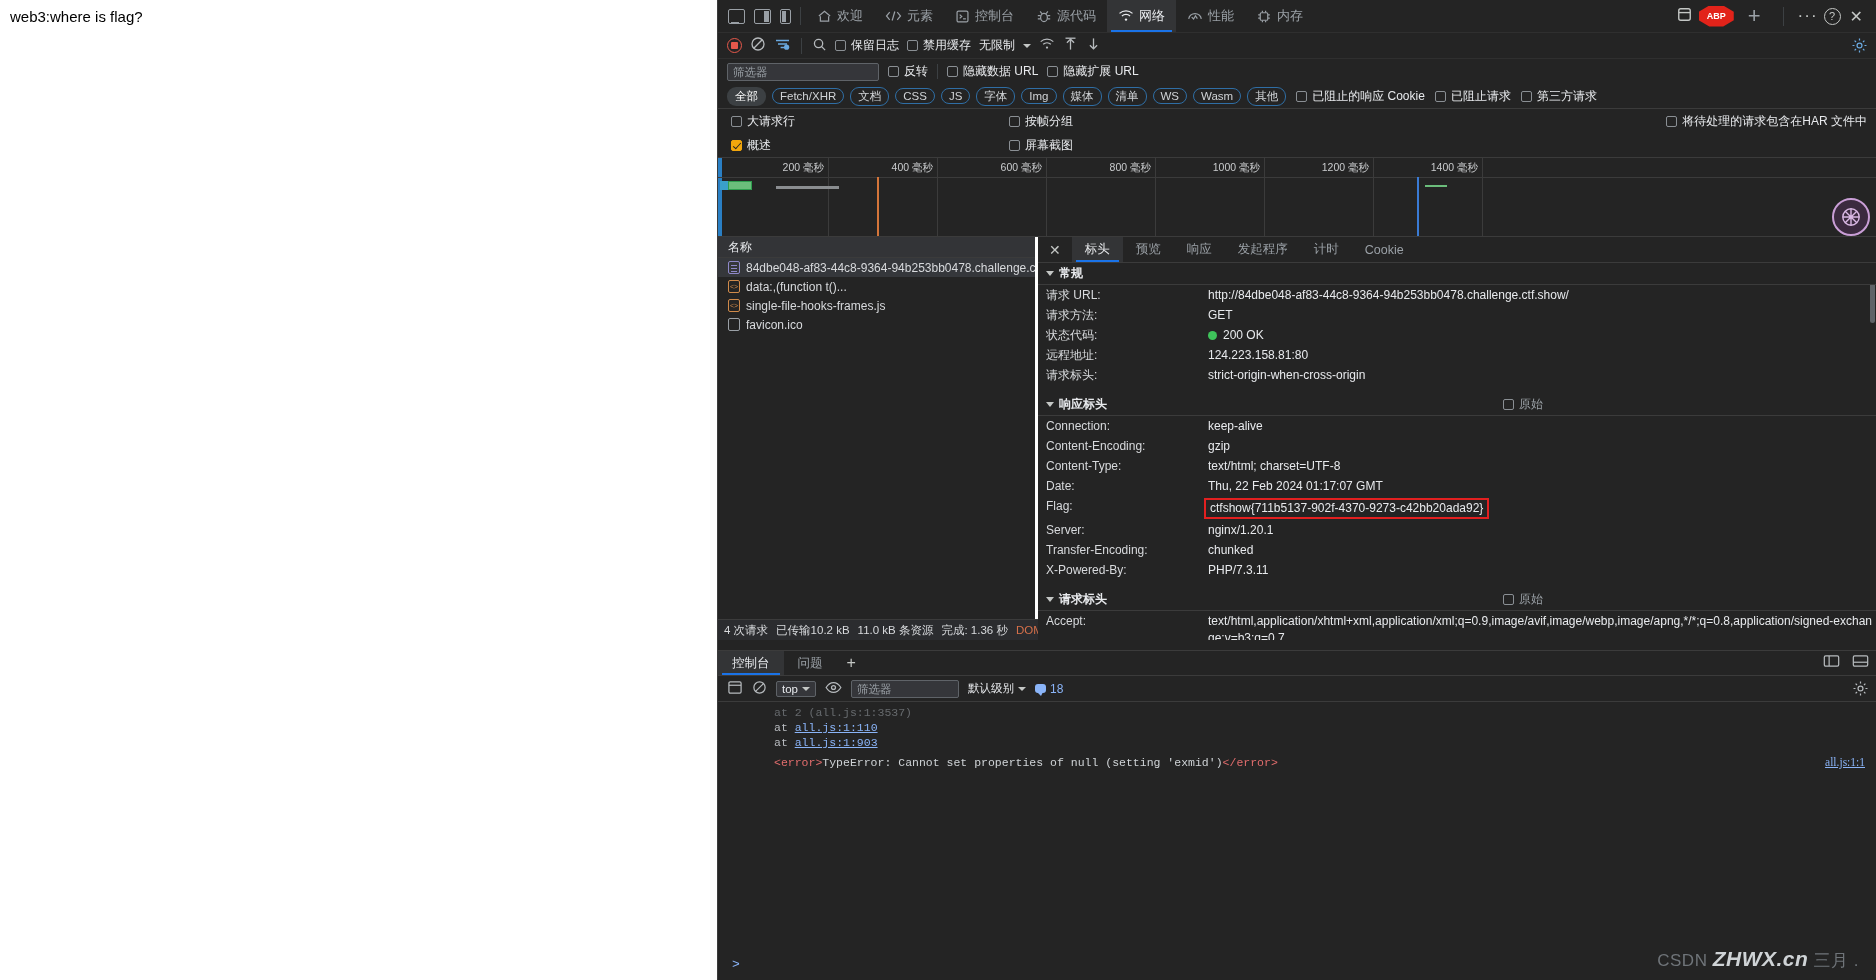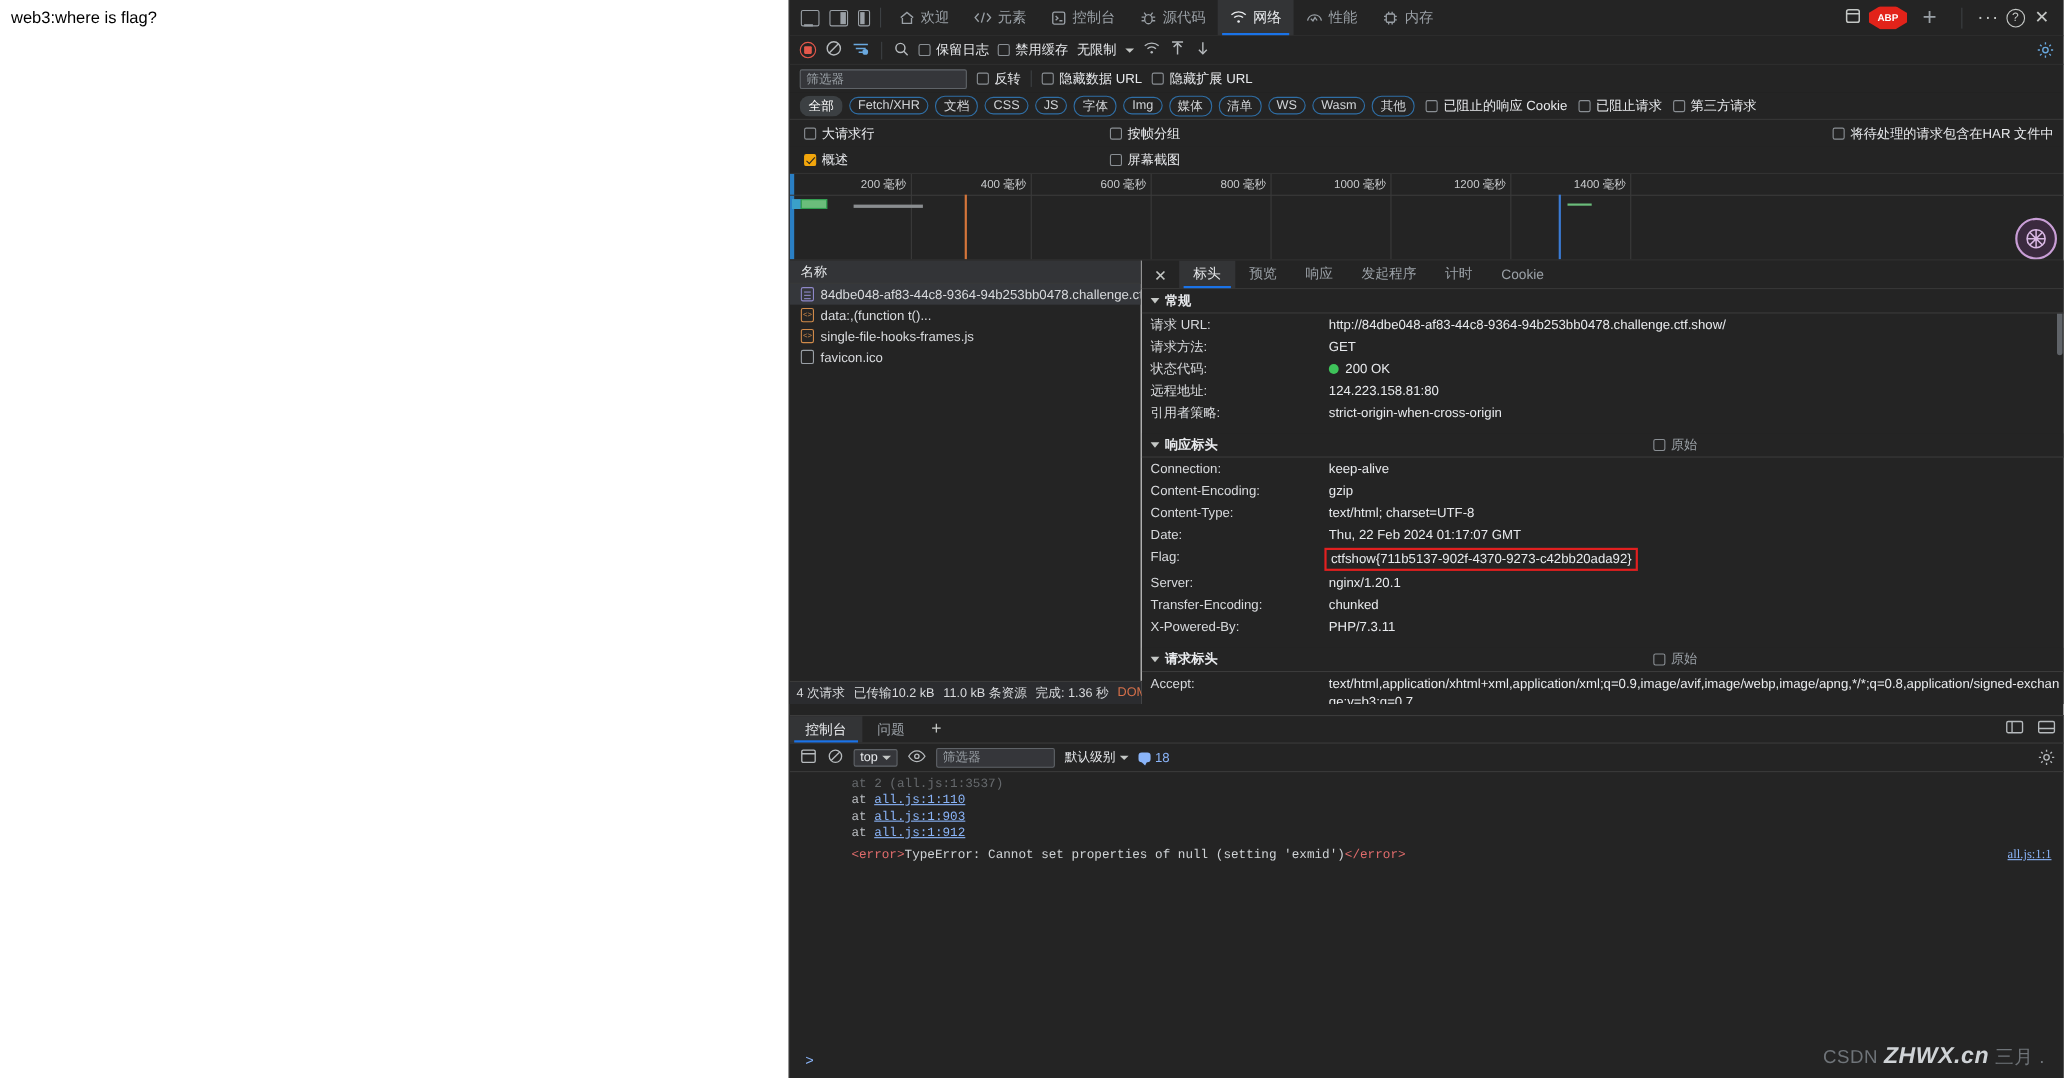--- a/index.html
+++ b/index.html
@@ -161,21 +161,21 @@
   .record-badge {
     position: absolute; right: 6px; top: 40px; width: 38px; height: 38px;
     border-radius: 50%; background: #3b2a3f; border: 2px solid #c99ed6;
     display: flex; align-items: center; justify-content: center; z-index: 5;
   }
 
   
   .lower { position: relative; height: 404px; display: flex; background: #242424; border-top: 1px solid #3b3b3b; }
 
   
-  .req-list { width: 320px; background: #242424; border-right: 1px solid #ffffff; position: relative; display:flex; flex-direction:column;}
+  .req-list { width: 320px; background: #242424; border-right: 3px solid #ffffff; position: relative; display:flex; flex-direction:column;}
   .req-head {
     height: 21px; background: #333437; border-bottom: 1px solid #3b3b3b;
     display: flex; align-items: center; padding-left: 10px; font-size: 12px; color: #e8eaed;
   }
   .req-rows { flex: 1; overflow: hidden; }
   .req-row {
     height: 19px; display: flex; align-items: center; gap: 6px;
     padding-left: 10px; font-size: 12px; color: #d8dadd; cursor: pointer;
     white-space: nowrap; overflow: hidden;
   }
@@ -612,21 +612,21 @@
           </div>
           <div class="kv">
             <span class="k">状态代码:</span>
             <span class="v green-dot">200 OK</span>
           </div>
           <div class="kv">
             <span class="k">远程地址:</span>
             <span class="v">124.223.158.81:80</span>
           </div>
           <div class="kv">
-            <span class="k">引用者策略:</span>
+            <span class="k">请求标头:</span>
             <span class="v">strict-origin-when-cross-origin</span>
           </div>
           <div class="sec-gap"></div>
 
           <div class="sec-head">
             <span class="tri"></span>
             <span>响应标头</span>
             <label class="raw">
               <span class="cb"></span>
               <span>原始</span>
@@ -746,23 +746,20 @@
       </div>
 
       <div class="console-body">
         <div class="c-line cut" style="padding-left:56px;">at 2 (all.js:1:3537)</div>
         <div class="c-line" style="padding-left:56px;">
           at <a>all.js:1:110</a>
         </div>
         <div class="c-line" style="padding-left:56px;">
           at <a>all.js:1:903</a>
         </div>
-        <div class="c-line" style="padding-left:56px;">
-          at <a>all.js:1:912</a>
-        </div>
         <div class="c-err" style="padding-left:56px;">
           <span class="tagred">&lt;error&gt;</span><span>TypeError: Cannot set properties of null (setting 'exmid')</span><span class="tagred">&lt;/error&gt;</span>
           <a class="link-right">all.js:1:1</a>
         </div>
         <div class="c-prompt">&gt;</div>
         <div class="watermark">
           <span>CSDN</span>
           <span class="big">ZHWX.cn</span>
           <span>三月 .</span>
         </div>

